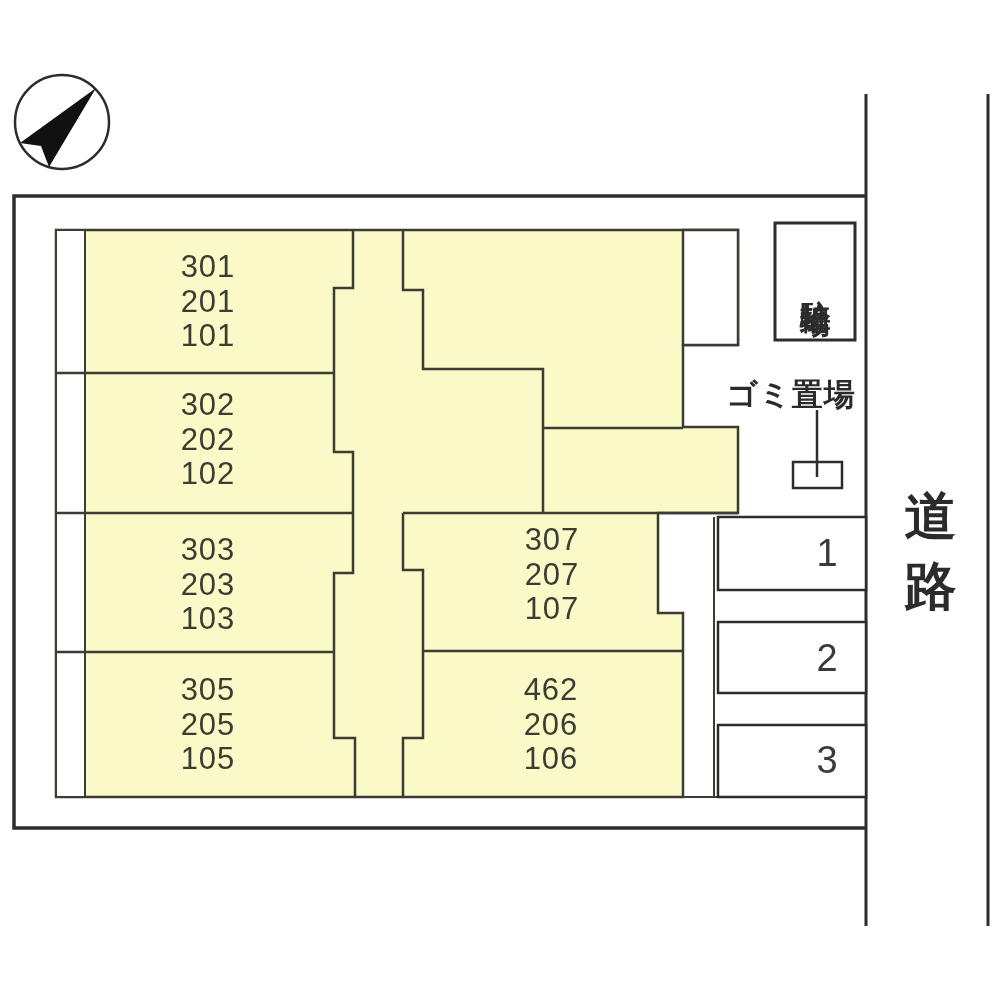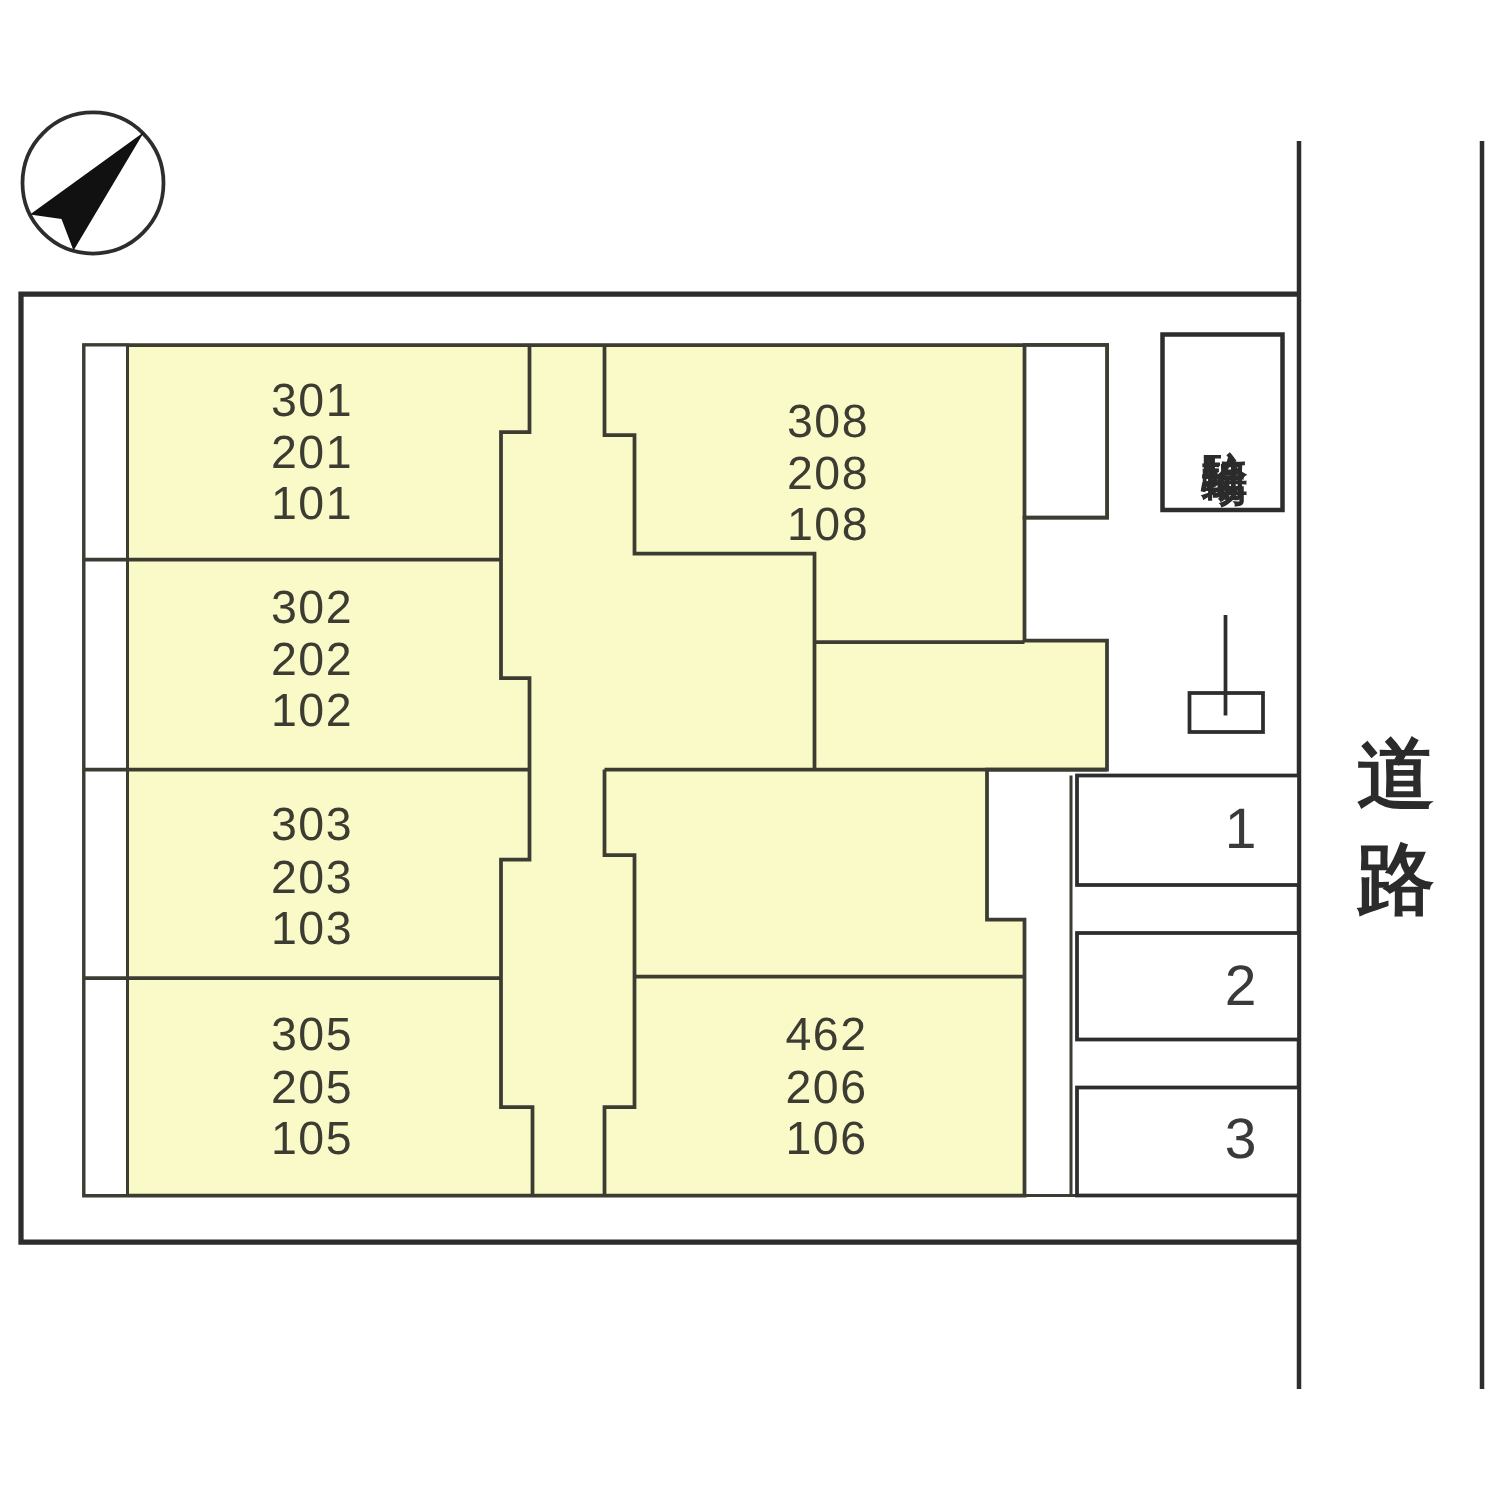--- a/index.html
+++ b/index.html
@@ -98,27 +98,28 @@
 101</div>
   <div class="lbl unit-label" style="left:158px;top:388px;">302
 202
 102</div>
   <div class="lbl unit-label" style="left:158px;top:533px;">303
 203
 103</div>
   <div class="lbl unit-label" style="left:158px;top:673px;">305
 205
 105</div>
-  <div class="lbl unit-label" style="left:502px;top:264px;">308
-208
-108</div>
+  <div class="lbl unit-label" style="left:502px;top:523px;">307
+207
+107</div>
   <div class="lbl unit-label" style="left:501px;top:673px;">462
 206
 106</div>
 
   <div class="lbl parking-num" style="left:807px;top:531px;">1</div>
   <div class="lbl parking-num" style="left:807px;top:636px;">2</div>
   <div class="lbl parking-num" style="left:807px;top:738px;">3</div>
 
   <div class="lbl cjk bike-label">駐輪場</div>
+  <div class="lbl cjk gomi-label">ゴミ置場</div>
   <div class="lbl cjk road-label">道路</div>
 
 </div>
 
 </body></html>

